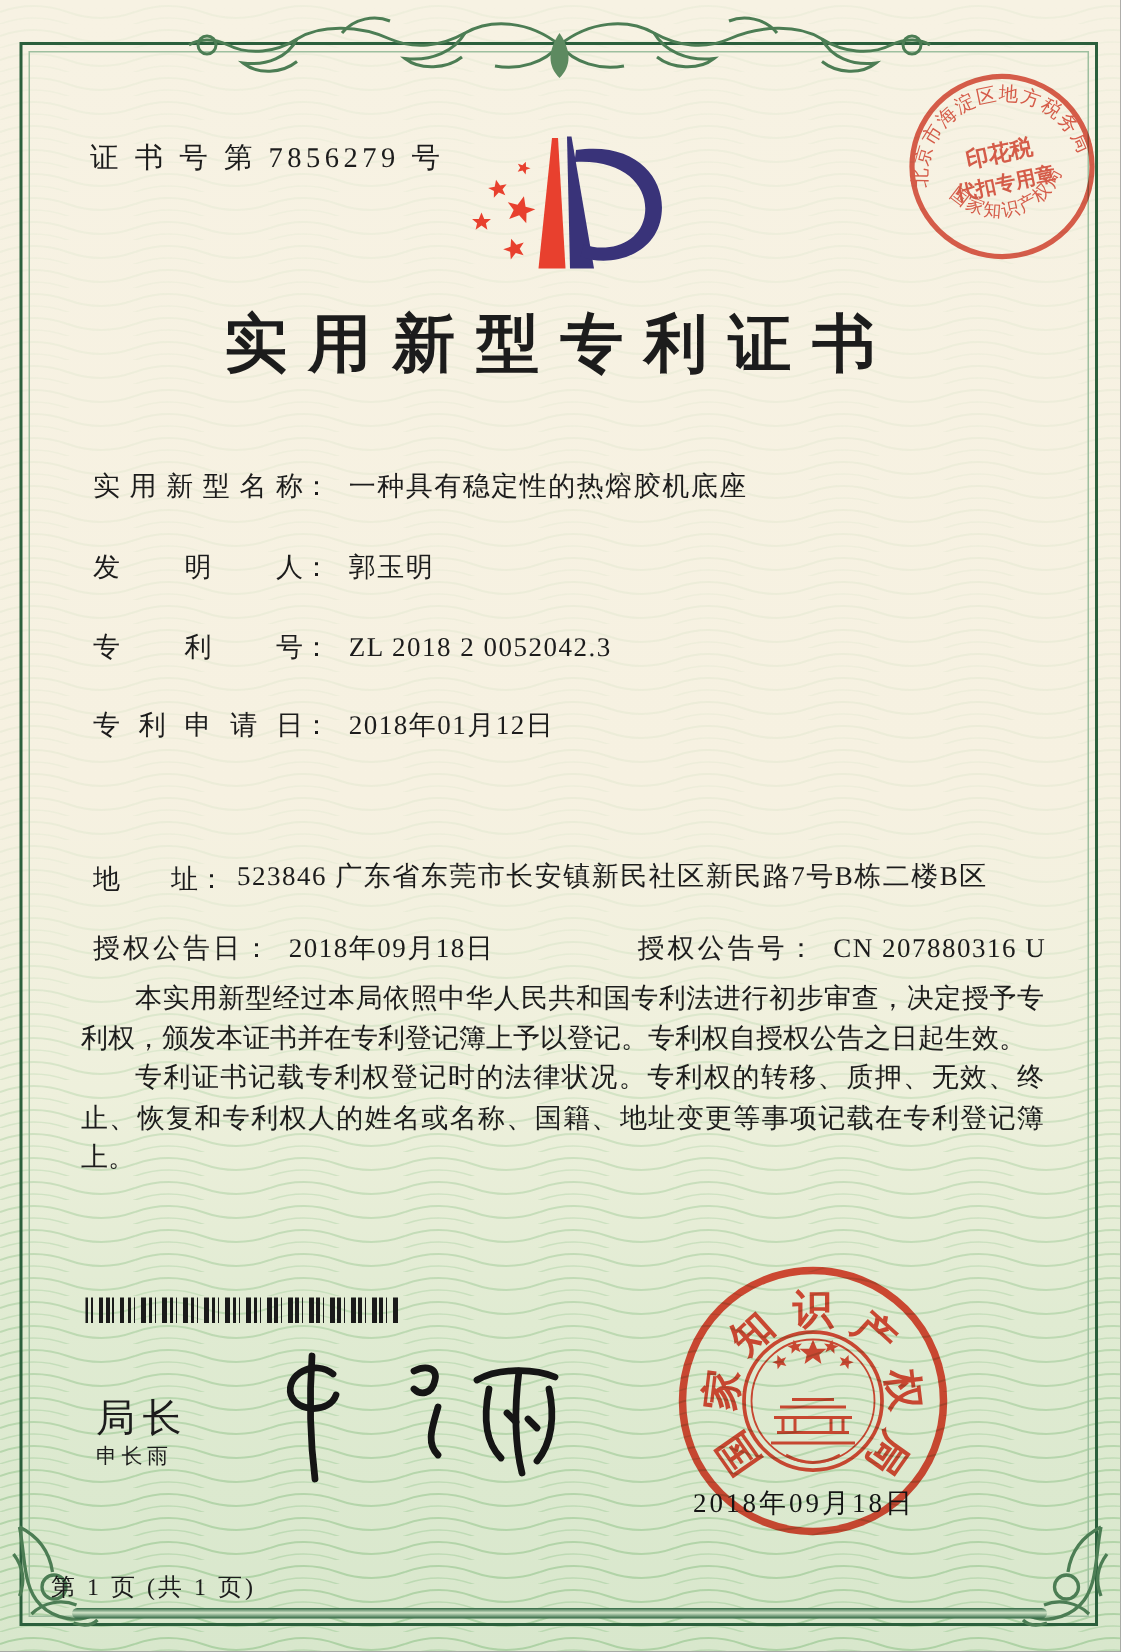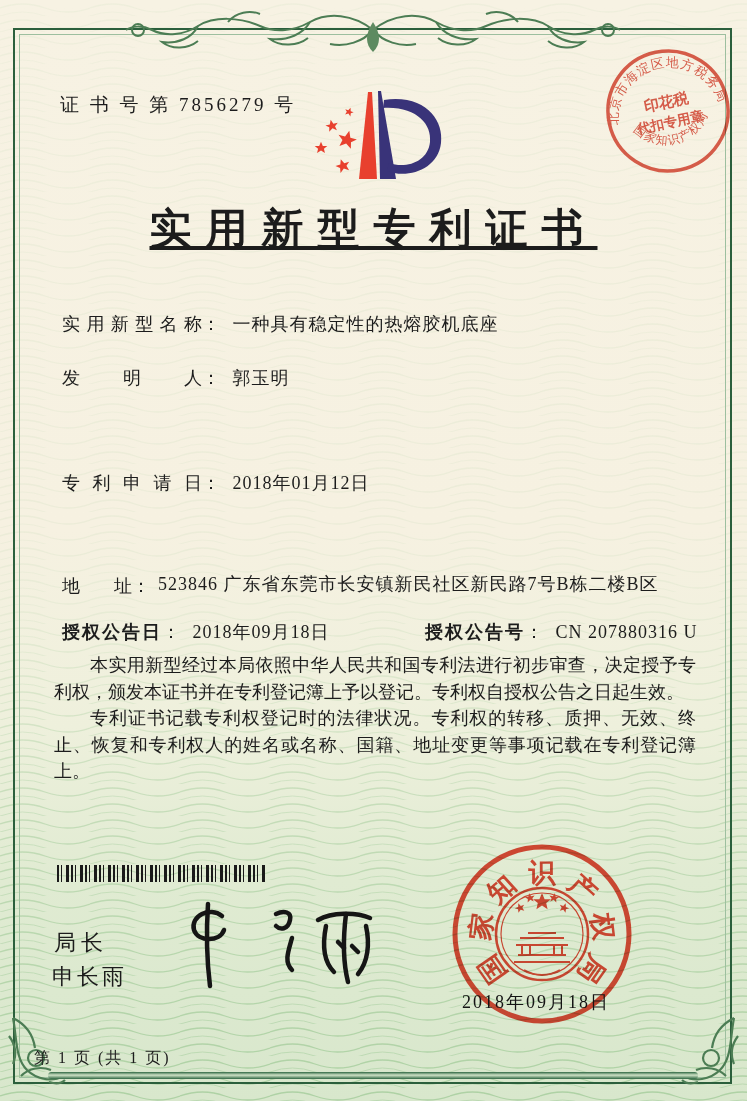--- a/index.html
+++ b/index.html
@@ -13,38 +13,38 @@
     border:2.5px solid #2b5f3c;outline:1px solid #9dbf9f;outline-offset:-7px;z-index:2;}
   .ornament-top{position:absolute;left:118px;top:0;z-index:3;}
   .corner{position:absolute;top:1014px;z-index:3;}
   .corner.left{left:5px;}
   .corner.right{left:680px;transform:scaleX(-1);}
   .bottom-bar{position:absolute;left:48px;top:1072px;width:650px;height:7px;z-index:3;
     background:linear-gradient(180deg,#2f6742,#cfe2c6 45%,#2f6742);border-radius:4px;}
   .cert-number{left:60px;top:92px;font-size:19px;letter-spacing:3px;z-index:4;}
   .logo{position:absolute;left:292px;top:80px;z-index:4;}
   .title{position:absolute;left:0;top:201px;width:747px;margin:0;text-align:center;
-    font-size:42px;font-weight:bold;letter-spacing:14px;z-index:4;text-decoration:underline;}
+    font-size:42px;font-weight:bold;letter-spacing:14px;z-index:4;}
   .tax-stamp{position:absolute;left:602px;top:45px;z-index:5;transform:rotate(-12deg);
     opacity:.88;mix-blend-mode:multiply;}
   .frow{position:absolute;left:62px;font-size:18px;white-space:nowrap;z-index:4;}
   .flabel{display:inline-block;width:140px;text-align:justify;text-align-last:justify;}
   .flabel.narrow{width:70px;}
   .fvalue{margin-left:8px;letter-spacing:1px;}
   .addr-value{position:absolute;left:158px;top:570px;width:505px;font-size:18px;
     line-height:28px;letter-spacing:1px;z-index:4;}
-  .grant-label{letter-spacing:2px;font-weight:bold;}
+  .grant-label{letter-spacing:2px;}
   .paras{position:absolute;left:54px;top:652px;width:642px;font-size:18px;
     line-height:26.5px;text-align:justify;z-index:4;}
   .paras p{margin:0;text-indent:2em;}
   .barcode{position:absolute;left:57px;top:865px;width:210px;height:17px;z-index:4;
     background:repeating-linear-gradient(90deg,#1a1a1a 0 2px,transparent 2px 4px,
       #1a1a1a 4px 5px,transparent 5px 9px,#1a1a1a 9px 12px,transparent 12px 14px);}
-  .officer-title{left:54px;top:928px;font-size:22px;letter-spacing:5px;z-index:4;}
-  .officer-name{left:52px;top:962px;font-size:22px;letter-spacing:3px;z-index:4;}
+  .officer-title{left:64px;top:928px;font-size:26px;letter-spacing:5px;z-index:4;}
+  .officer-name{left:64px;top:962px;font-size:14px;letter-spacing:3px;z-index:4;}
   .signature{position:absolute;left:180px;top:886px;z-index:5;}
   .seal{position:absolute;left:450px;top:842px;z-index:5;mix-blend-mode:multiply;opacity:.93;}
   .seal-date{left:462px;top:990px;font-size:18px;letter-spacing:2px;color:#141414;z-index:6;}
   .footer{left:34px;top:1048px;width:680px;font-size:16px;
     letter-spacing:2px;z-index:4;}
 </style>
 </head>
 <body>
 
 <div class="page">
@@ -144,20 +144,24 @@
     <text x="66" y="82" text-anchor="middle" font-size="13.5" font-weight="bold" fill="#d84b3a">代扣专用章</text>
   </svg>
 
   <div class="frow" style="top:366px">
     <span class="flabel">发明人</span><span>：</span>
     <span class="fvalue">郭玉明</span>
   </div>
   <div class="frow" style="top:312px">
     <span class="flabel">实用新型名称</span><span>：</span>
     <span class="fvalue">一种具有稳定性的热熔胶机底座</span>
+  </div>
+  <div class="frow" style="top:419px">
+    <span class="flabel">专利号</span><span>：</span>
+    <span class="fvalue">ZL 2018 2 0052042.3</span>
   </div>
   <div class="frow" style="top:471px">
     <span class="flabel">专利申请日</span><span>：</span>
     <span class="fvalue">2018年01月12日</span>
   </div>
   <div class="frow" style="top:574px">
     <span class="flabel narrow">地址</span><span>：</span>
   </div>
   <div class="addr-value">523846 广东省东莞市长安镇新民社区新民路7号B栋二楼B区</div>
 

